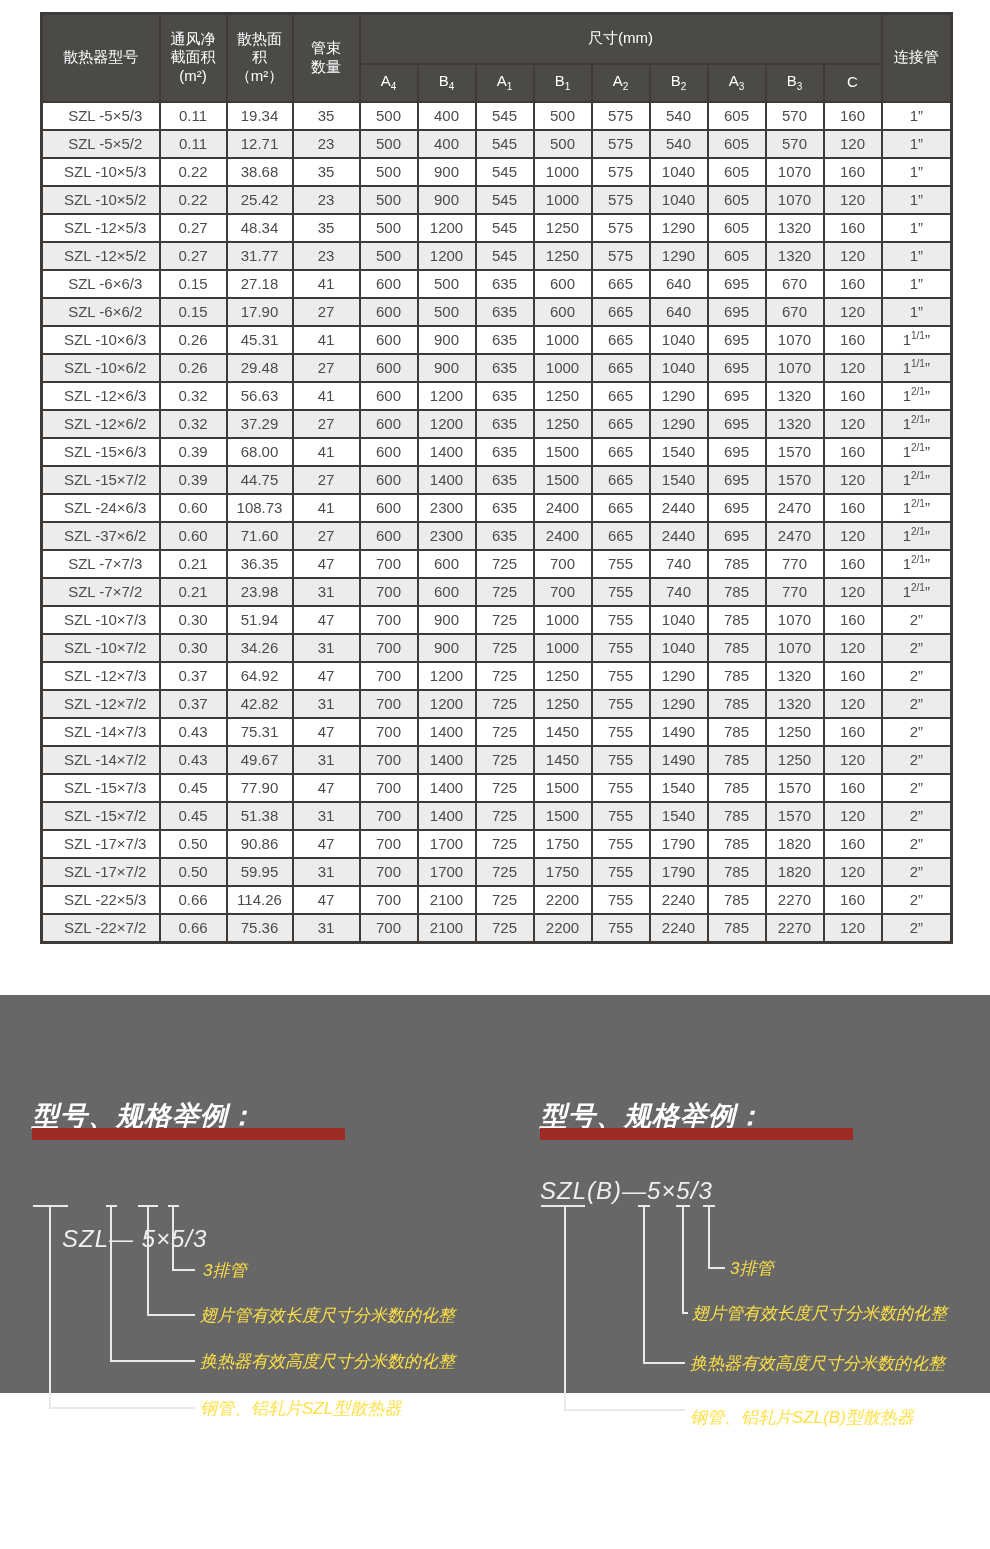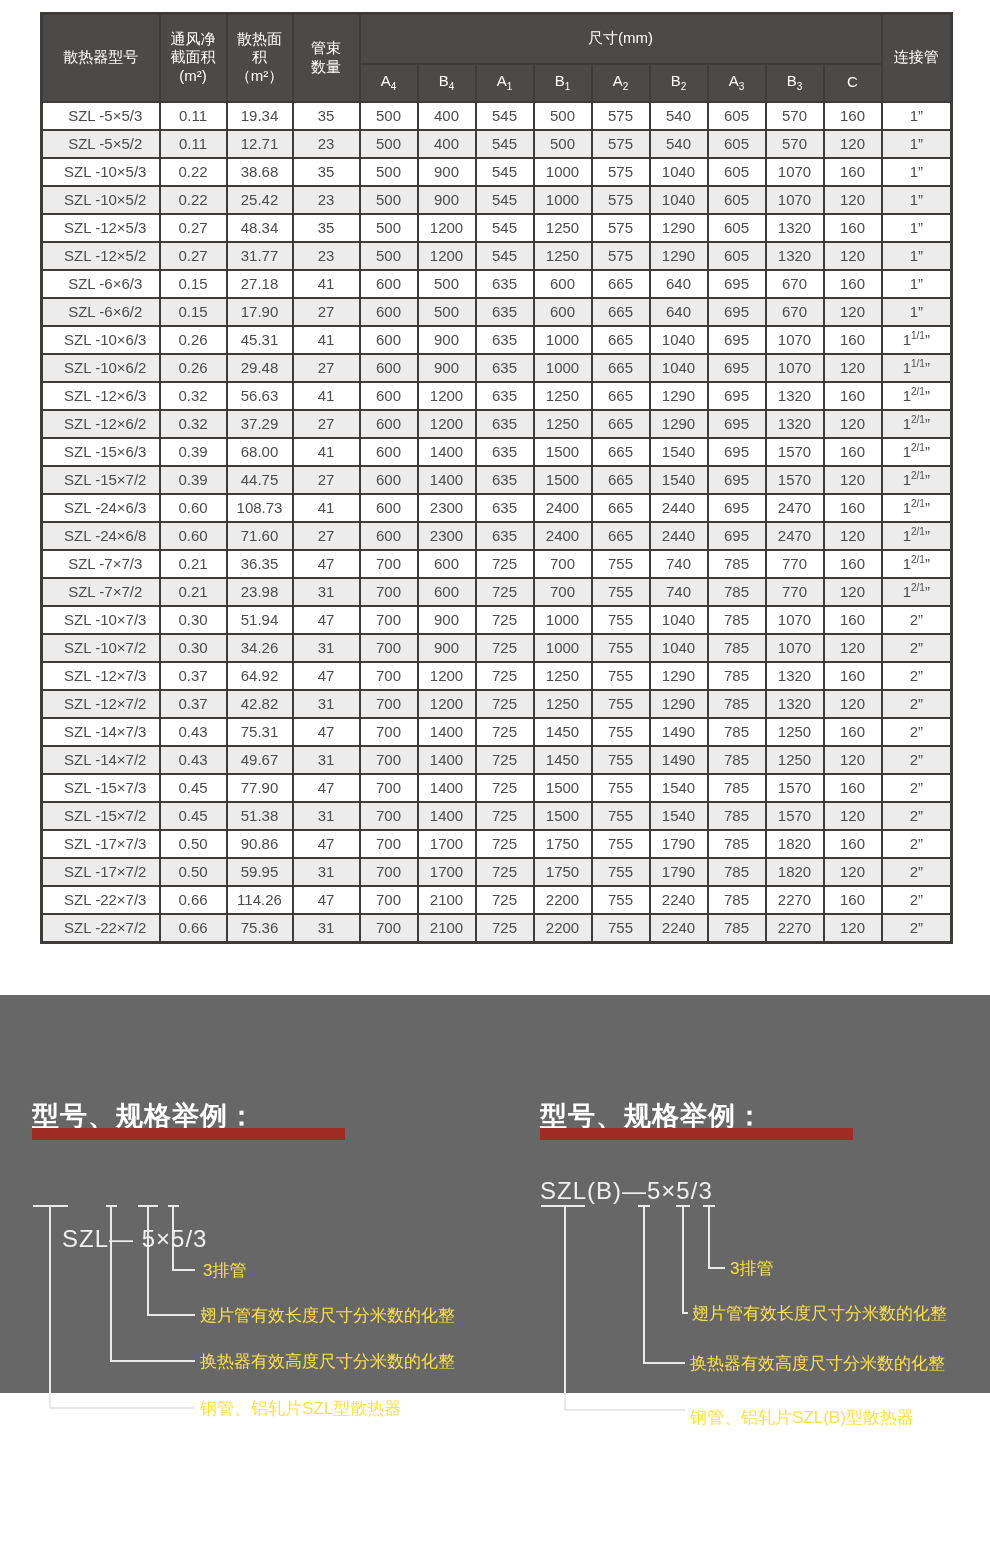--- a/index.html
+++ b/index.html
@@ -58,20 +58,21 @@
   }
   table.spec sub { font-size: 10px; }
   table.spec sup { font-size: 10px; vertical-align: super; line-height: 0; }
 
   
   .panel {
     position: absolute;
     left: 0; top: 995px;
     width: 990px; height: 398px;
     background: #676767;
+    font-style: italic;
   }
   .ex-title {
     position: absolute;
     top: 103px;
     font-size: 27px;
     font-weight: bold;
     color: #ffffff;
     letter-spacing: 1px;
     white-space: nowrap;
   }
@@ -394,21 +395,21 @@
           <td>635</td>
           <td>2400</td>
           <td>665</td>
           <td>2440</td>
           <td>695</td>
           <td>2470</td>
           <td>160</td>
           <td><span>1</span><sup>2/1</sup><span>”</span></td>
         </tr>
         <tr>
-          <td class="model">SZL -24×6/8</td>
+          <td class="model">SZL -37×6/2</td>
           <td>0.60</td>
           <td>71.60</td>
           <td>27</td>
           <td>600</td>
           <td>2300</td>
           <td>635</td>
           <td>2400</td>
           <td>665</td>
           <td>2440</td>
           <td>695</td>
@@ -602,21 +603,21 @@
           <td>725</td>
           <td>1750</td>
           <td>755</td>
           <td>1790</td>
           <td>785</td>
           <td>1820</td>
           <td>120</td>
           <td>2”</td>
         </tr>
         <tr>
-          <td class="model">SZL -22×7/3</td>
+          <td class="model">SZL -22×5/3</td>
           <td>0.66</td>
           <td>114.26</td>
           <td>47</td>
           <td>700</td>
           <td>2100</td>
           <td>725</td>
           <td>2200</td>
           <td>755</td>
           <td>2240</td>
           <td>785</td>

